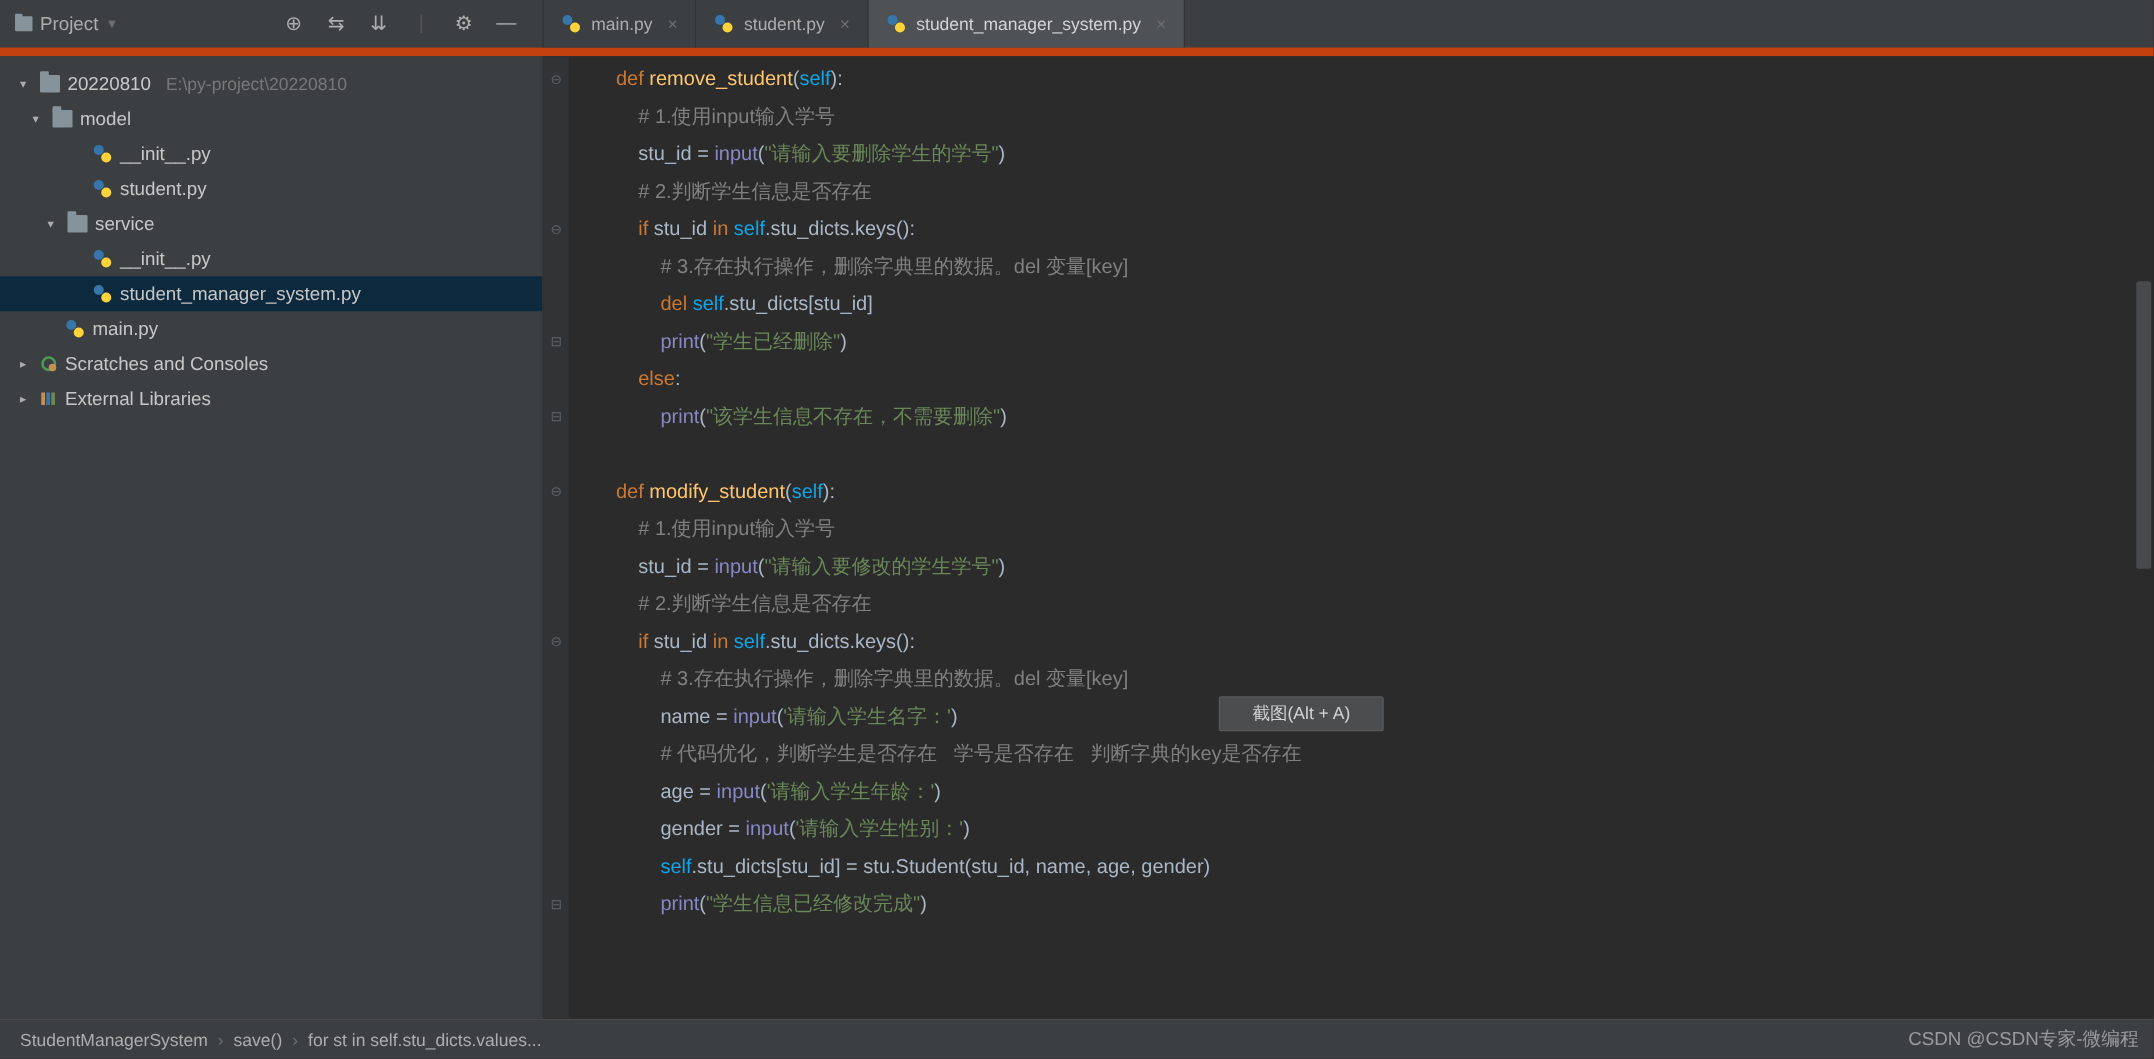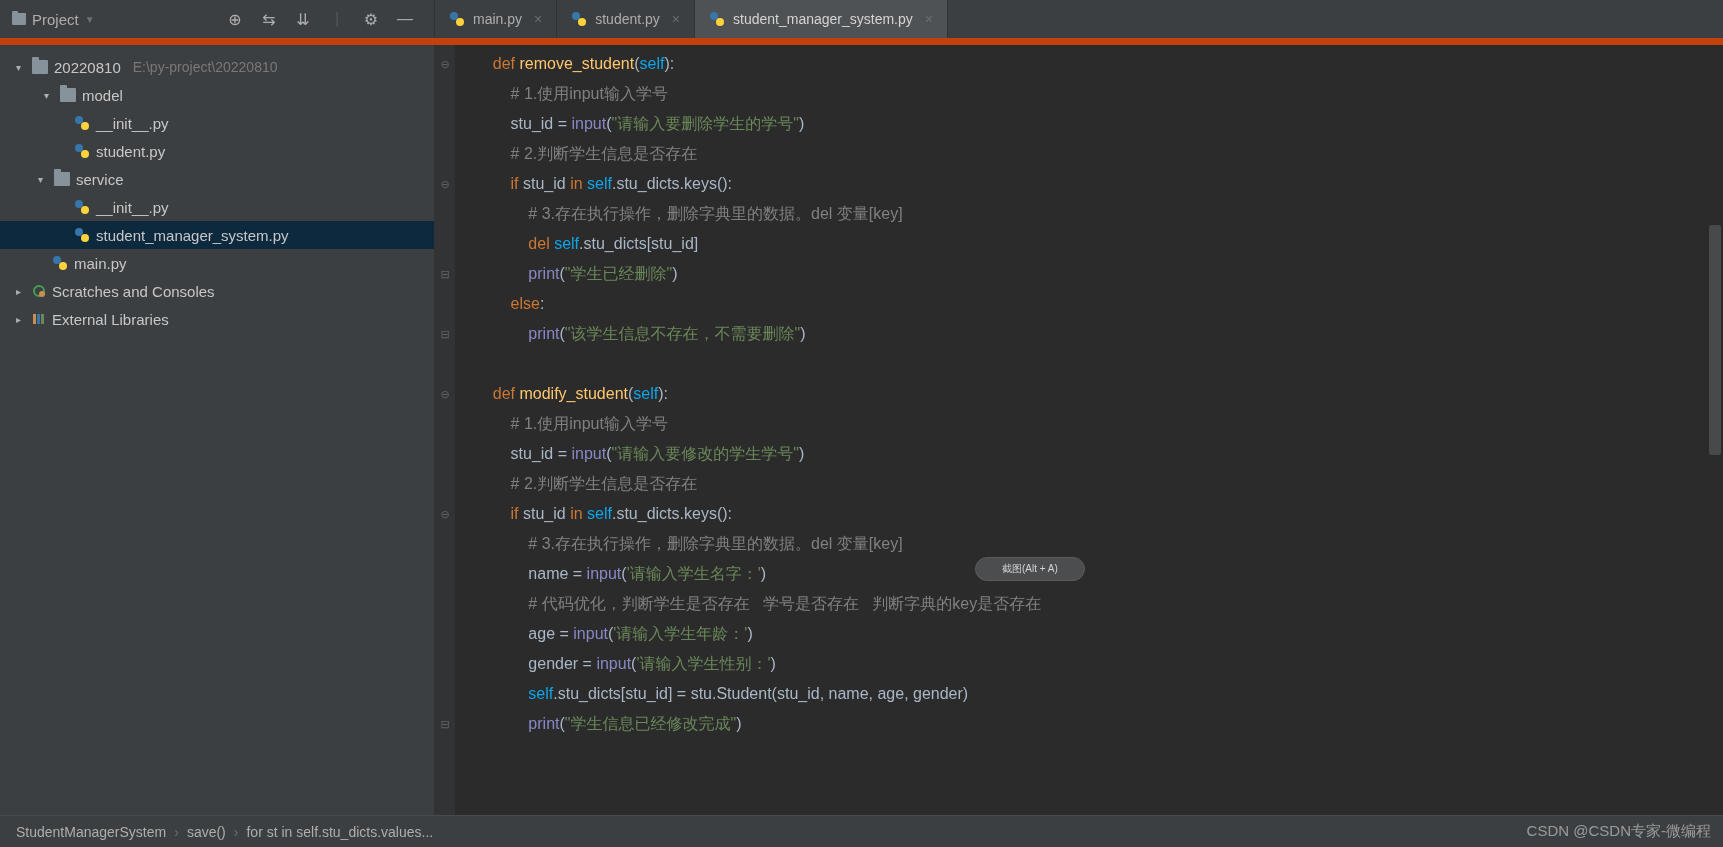--- a/index.html
+++ b/index.html
@@ -38,21 +38,21 @@
 .fold-mark{color:#606366;font-size:11px;display:block;height:30px;line-height:30px}
 .code{flex:1;padding:4px 0 0 20px;line-height:30px;white-space:pre}
 .k{color:#cc7832}
 .fn{color:#ffc66d}
 .pr{color:#0ea5e9}
 .s{color:#6a8759}
 .c{color:#808080}
 .i{color:#a9b7c6}
 .op{color:#a9b7c6}
 .builtin{color:#8888c6}
-.tooltip{position:absolute;background:#4b4d4f;color:#d4d4d4;padding:4px 26px;border:1px solid #5a5a5a;font-size:10px;border-radius:12px;font-family:"Segoe UI",sans-serif}
+.tooltip{position:absolute;background:#4b4d4f;color:#d4d4d4;padding:4px 26px;border:1px solid #5a5a5a;font-size:14px;border-radius:2px;font-family:"Segoe UI",sans-serif}
 .status-bar{height:32px;background:#3c3f41;border-top:1px solid #4a4a4a;display:flex;align-items:center;padding:0 16px;font-size:14px;color:#adadad}
 .crumb-sep{margin:0 8px;color:#6e6e6e}
 .watermark{position:absolute;bottom:6px;right:12px;color:#c0c0c0;font-size:15px;opacity:0.7}
 .scrollbar{position:absolute;right:2px;top:0;width:14px;height:100%;background:transparent}
 .scrollbar-thumb{position:absolute;right:0;width:12px;background:#48494b;border-radius:2px}
 </style>
 </head>
 <body>
 
 <div class="top-toolbar">
@@ -105,21 +105,21 @@
 </div>
 
 <div class="main-area">
   <div class="project-tree">
     <div class="tree-row" style="padding-left:16px">
       <span class="arrow down"></span>
       <span class="proj-dir"></span>
       <span class="tree-label bold-label">20220810</span>
       <span class="tree-hint">E:\py-project\20220810</span>
     </div>
-    <div class="tree-row" style="padding-left:44px">
+    <div class="tree-row" style="padding-left:26px">
       <span class="arrow down"></span>
       <span class="proj-dir"></span>
       <span class="tree-label">model</span>
     </div>
     <div class="tree-row" style="padding-left:74px">
       <span class="py-icon pyf">
           <svg viewBox="0 0 16 16">
             <circle cx="5" cy="5" r="4" fill="#3776ab"></circle>
             <circle cx="11" cy="11" r="4" fill="#ffd43b"></circle>
           </svg>

